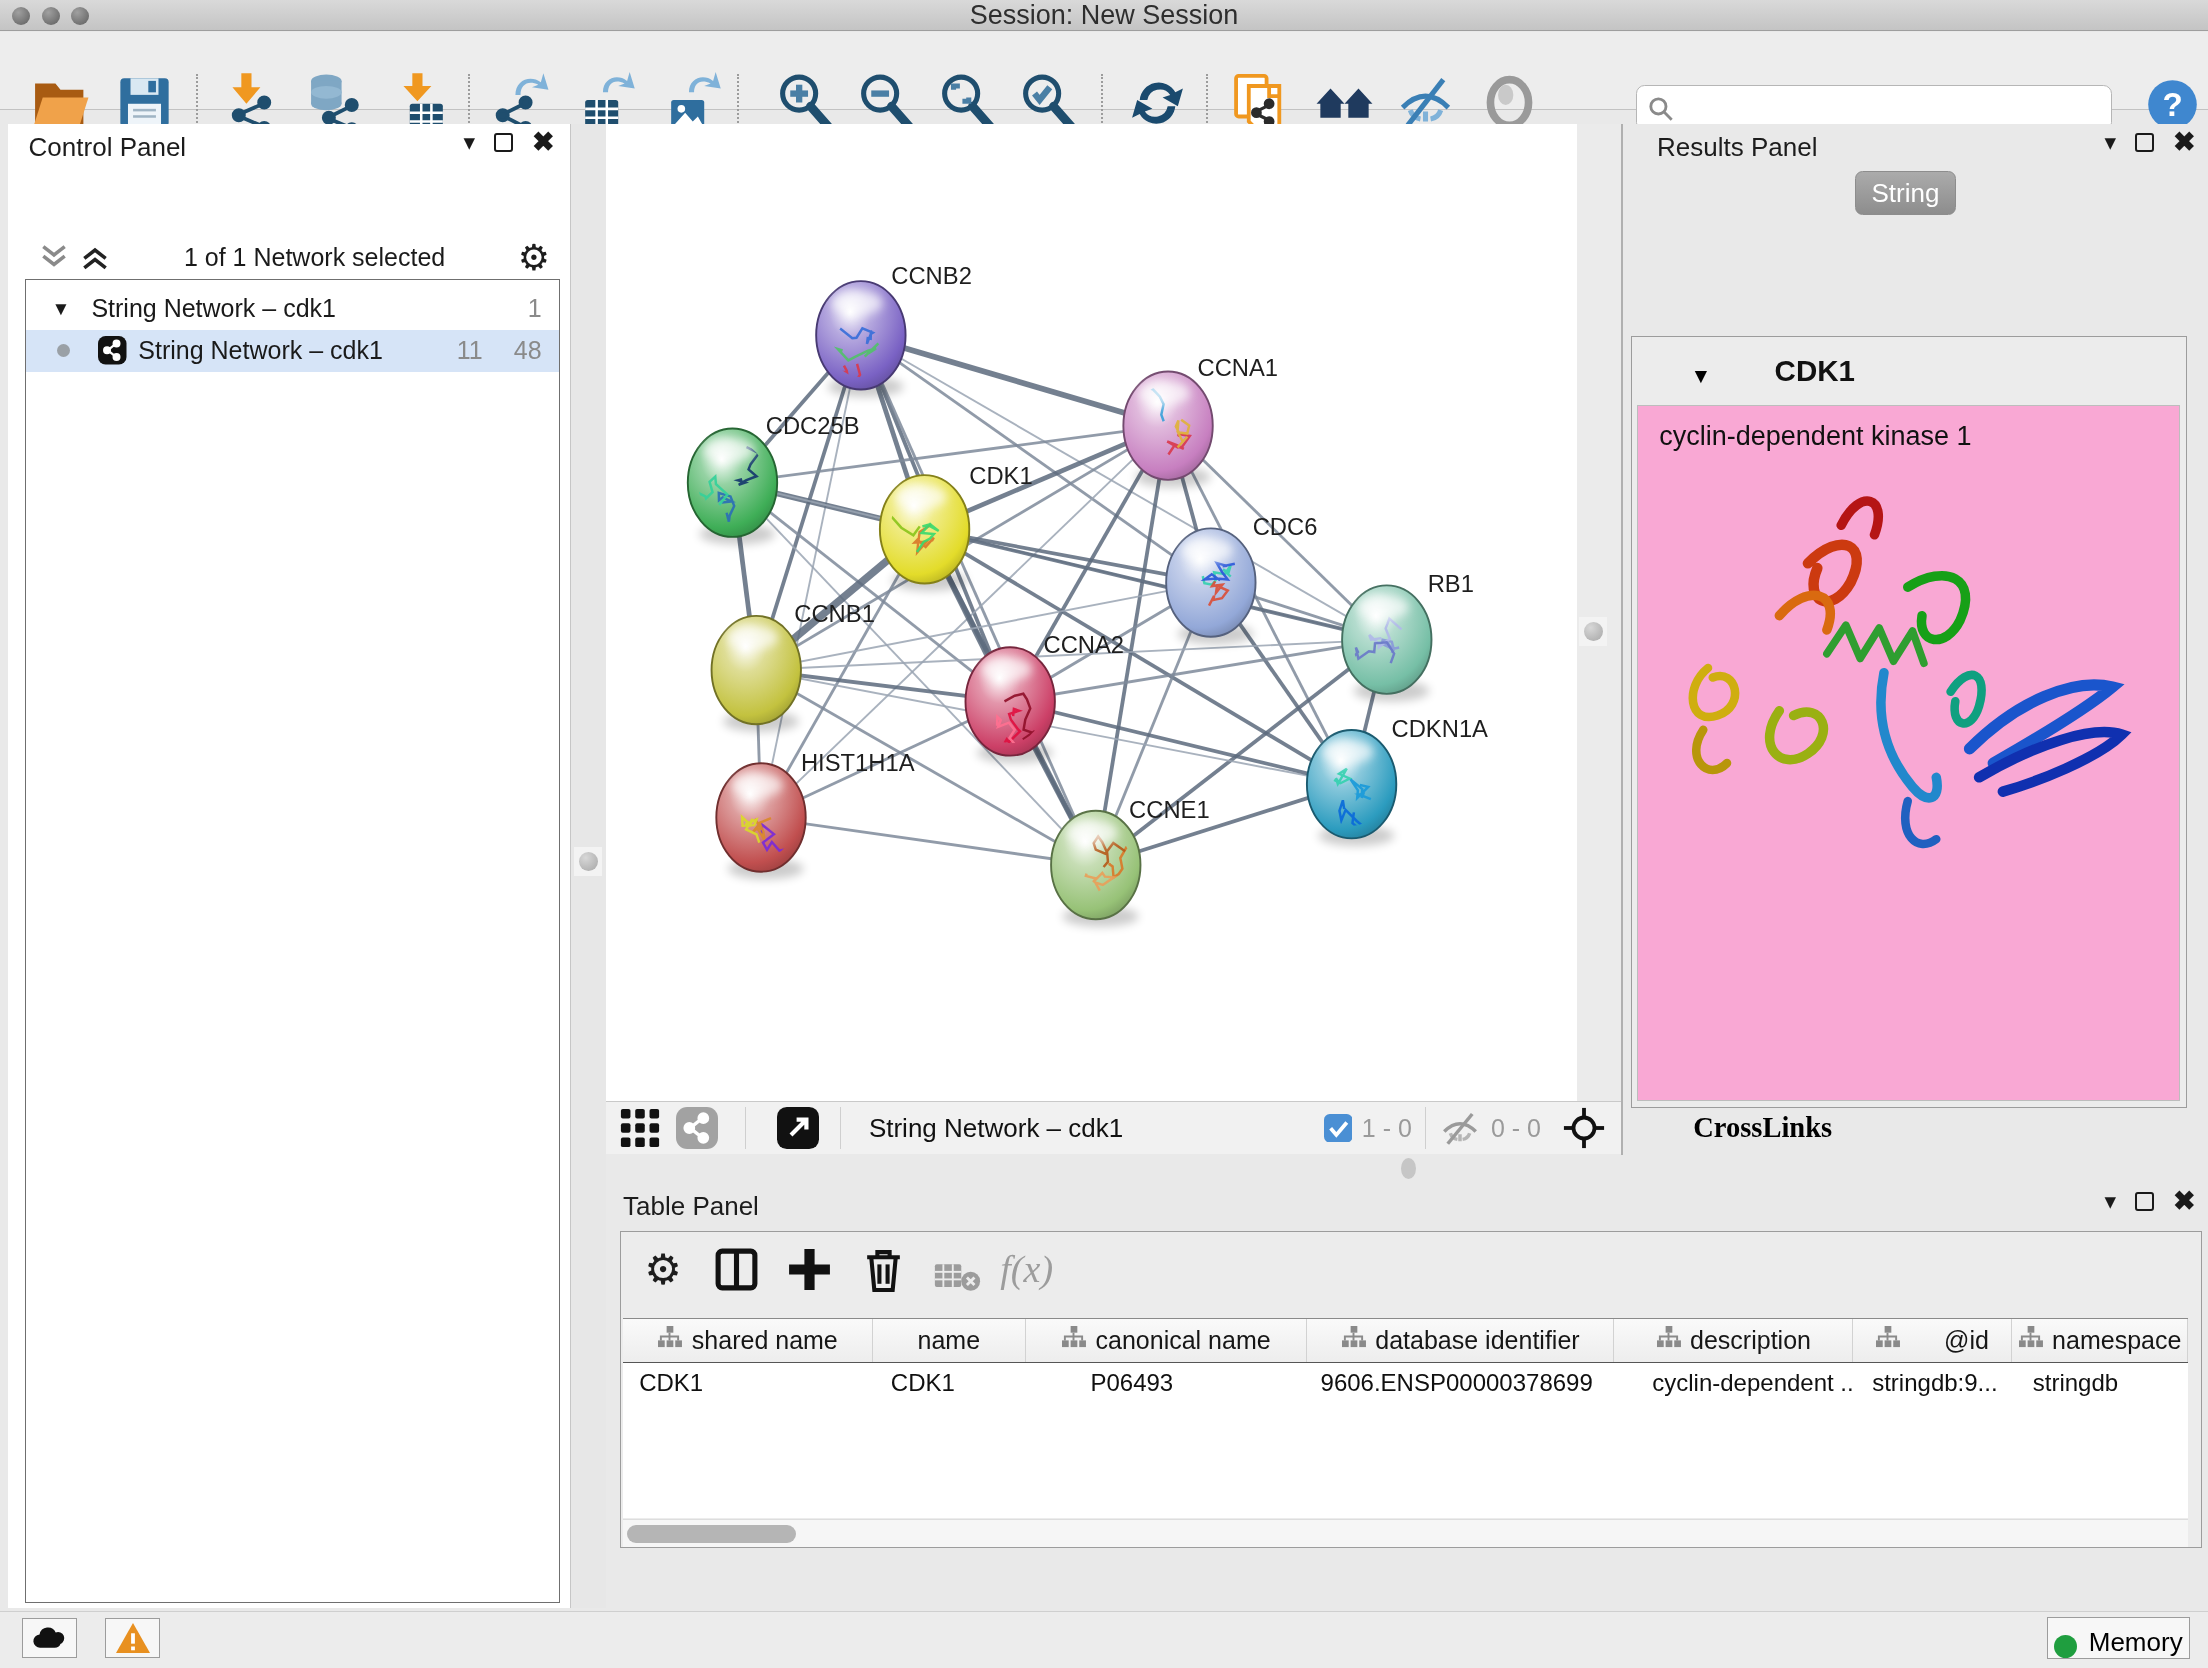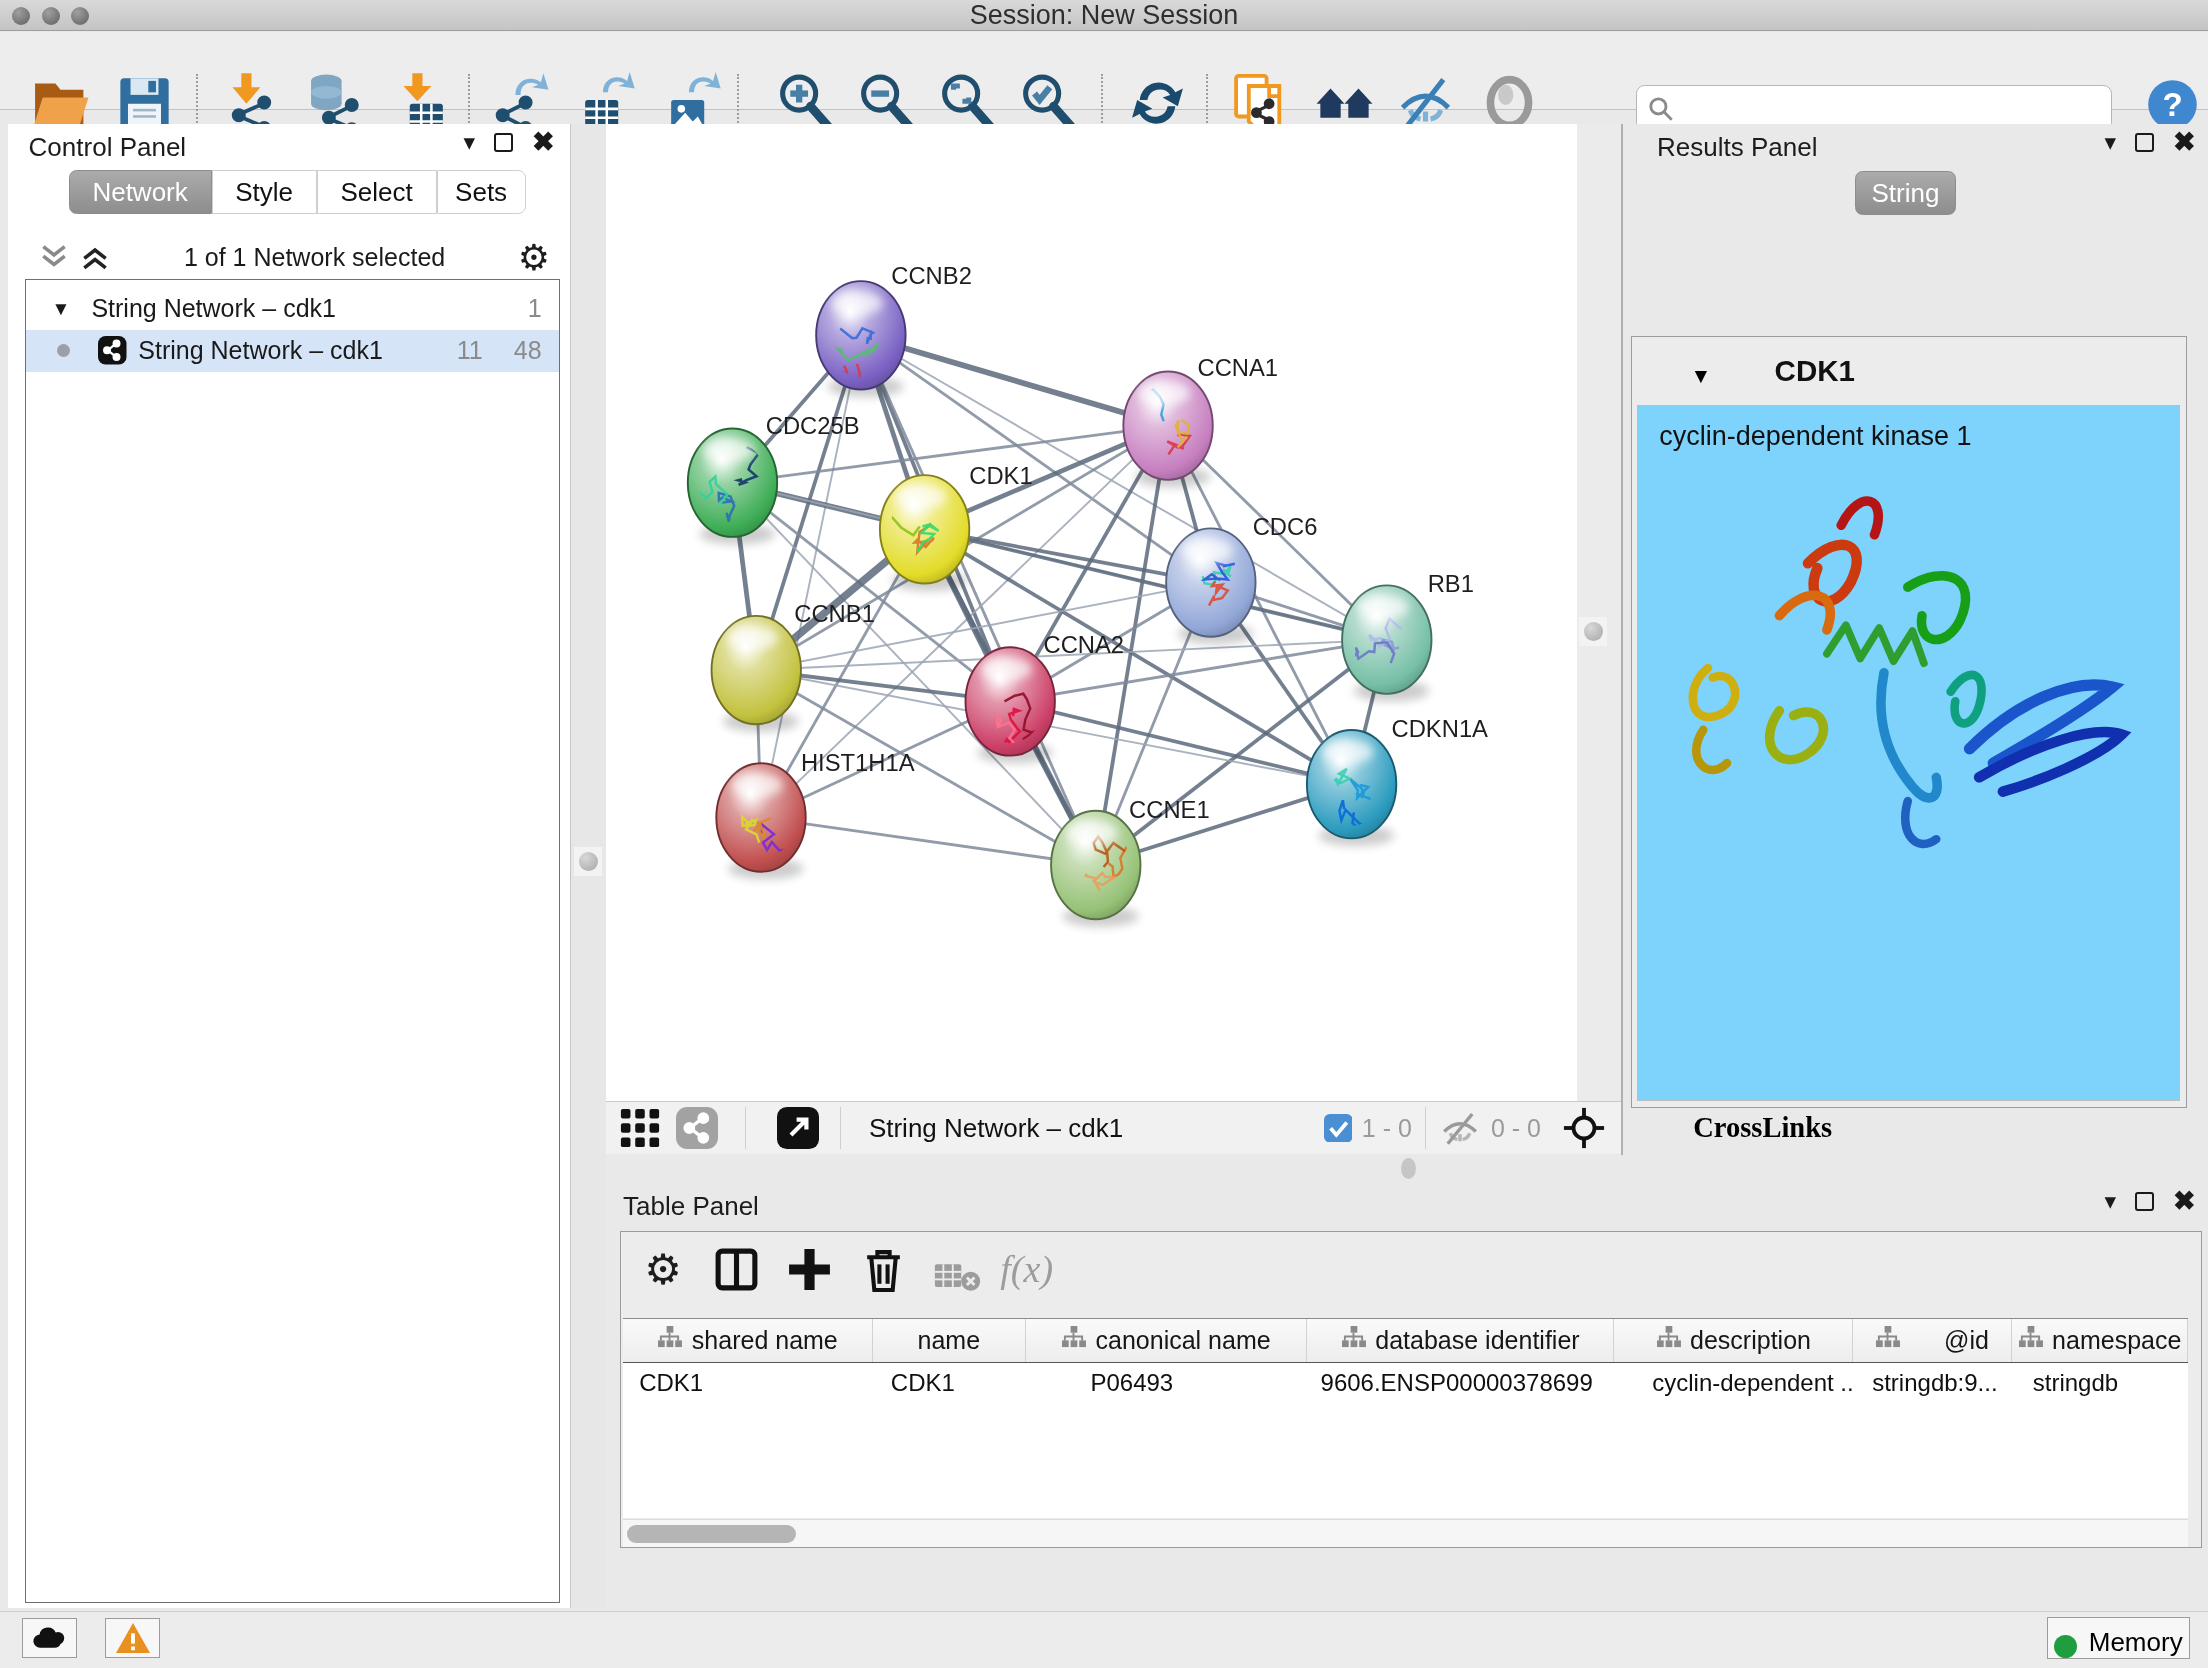--- a/index.html
+++ b/index.html
@@ -34,21 +34,21 @@
 #net-canvas{left:606px;top:124px;width:971px;height:978px;background:#fff}
 #net-gutter{left:1577px;top:124px;width:44px;height:978px;background:#ebebeb}
 #net-footer{left:606px;top:1101px;width:1015px;height:53px;background:#f1f1f1;border-top:1px solid #c9c9c9;display:flex;align-items:center}
 .nf-sep{width:1px;height:42px;background:#cfcfcf;margin:0 13.3px}
 .nf-num{font-size:25px;color:#9a9a9a;margin-left:9.5px}
 
 #results-panel{left:1621px;top:124px;width:588px;height:1059px;background:#e9e9e9;border-left:2.9px double #b0b0b0}
 #rp-box-top{position:absolute;left:7.6px;top:114px;width:556px;height:92px;border:1.9px solid #9c9c9c;background:#ececec}
 .rp-btn{position:absolute;top:25px;height:44px;background:#fff;border:1.9px solid #bdbdbd;border-radius:8.6px;font-size:26px;display:flex;align-items:center;justify-content:center;cursor:pointer}
 #rp-card{position:absolute;left:7.6px;top:212px;width:556px;height:772px;border:1.9px solid #9c9c9c;background:#ececec}
-#rp-inner{position:absolute;left:5.7px;top:68px;width:543px;height:696px;border:1.9px solid #bdbdbd;background:#7dd3fc;font-family:"Liberation Serif",serif}
+#rp-inner{position:absolute;left:5.7px;top:68px;width:543px;height:696px;border:1.9px solid #bdbdbd;background:#f9a8d4;font-family:"Liberation Serif",serif}
 .xl-row{position:absolute;font-size:27px;color:#101010}
 .xl-row a{color:#0b0bd0;text-decoration:underline;cursor:pointer}
 
 #table-panel{left:606px;top:1182px;width:1603px;height:425px;background:#e9e9e9}
 #tp-box{position:absolute;left:14.3px;top:49px;width:1582px;height:317px;border:1.9px solid #9c9c9c;background:#ececec}
 .tpi{position:absolute;top:13.3px;width:49px;height:49px;cursor:pointer}
 #tbl{position:absolute;left:1.9px;top:86px;width:1565px;height:200px;background:#fff;border-top:1.9px solid #8a8a8a}
 #tbl-head{display:flex;height:44px;background:linear-gradient(#fafafa,#ededed);border-bottom:1.9px solid #555}
 .hcell{display:flex;align-items:center;justify-content:center;gap:9.5px;font-size:25px;color:#161616;border-right:1px solid #d2d2d2;overflow:hidden;white-space:nowrap}
 #tbl-row{display:flex;height:40px;align-items:center}
@@ -239,26 +239,20 @@
         <text x="24" y="34" text-anchor="middle" font-size="30" font-weight="bold" fill="#fff" font-family="Liberation Sans,sans-serif">?</text>
       </svg></span>
 </div>
 
 <div class="abs" id="control-panel">
   <div class="ptitle abs" style="left:21px;top:7.6px">Control Panel</div>
   <div class="pbtns" style="right:15px;top:7.6px">
     <span class="pbtn-menu">▾</span>
     <span class="pbtn-float"></span>
     <span class="pbtn-close">✖</span>
-  </div>
-  <div id="cp-tabs">
-    <div class="tab sel" style="width:143px;border-radius:7.6px 0 0 7.6px">Network</div>
-    <div class="tab" style="width:105px">Style</div>
-    <div class="tab" style="width:120px">Select</div>
-    <div class="tab" style="width:89px;border-radius:0 7.6px 7.6px 0">Sets</div>
   </div>
   <div id="cp-status">
     <svg width="32" height="28.5" viewBox="0 0 26 24" style="margin-left:13.3px">
         <g stroke="#8a8a8a" stroke-width="3" fill="none">
           <path d="M4 3 L13 10 L22 3"></path>
           <path d="M4 11 L13 18 L22 11"></path>
         </g>
       </svg>
     <svg width="32" height="28.5" viewBox="0 0 26 24" style="margin-left:9.5px">
         <g stroke="#222" stroke-width="3" fill="none">

